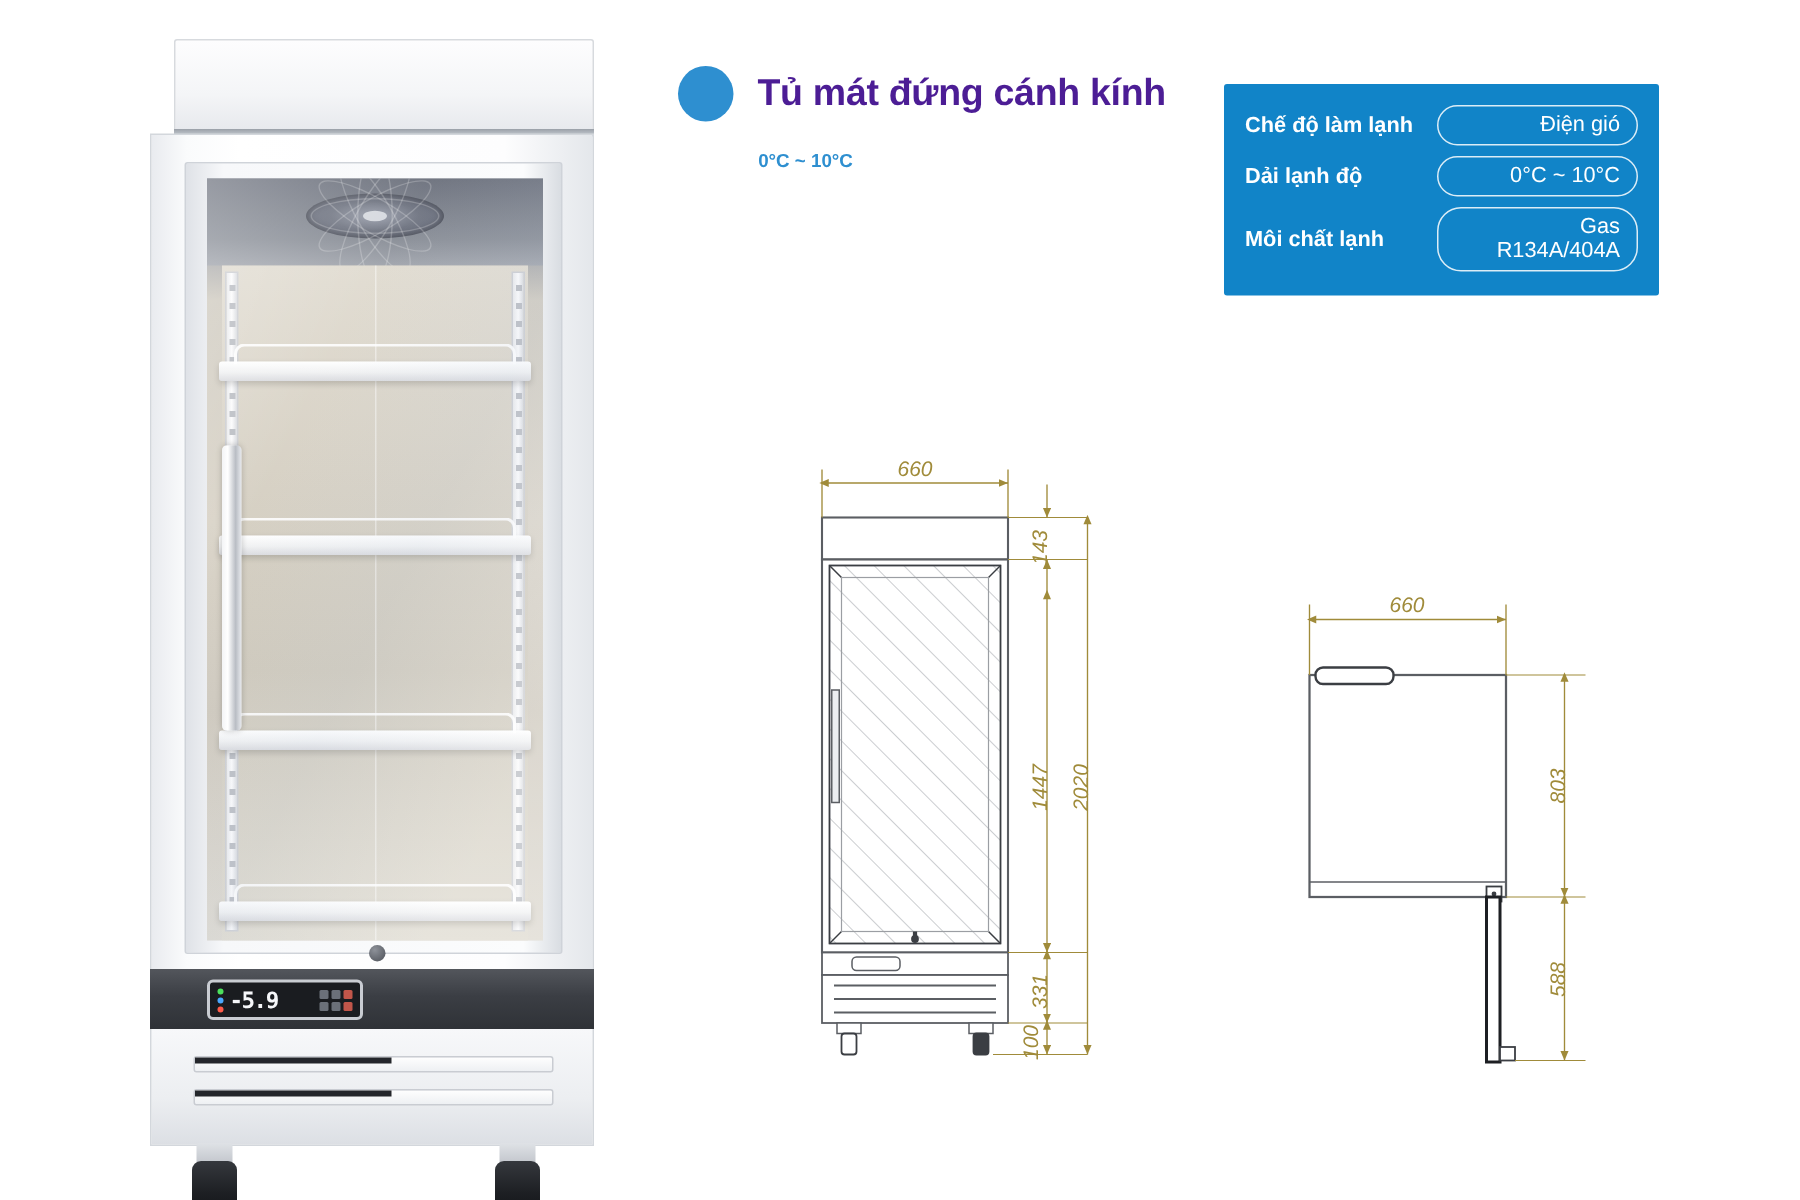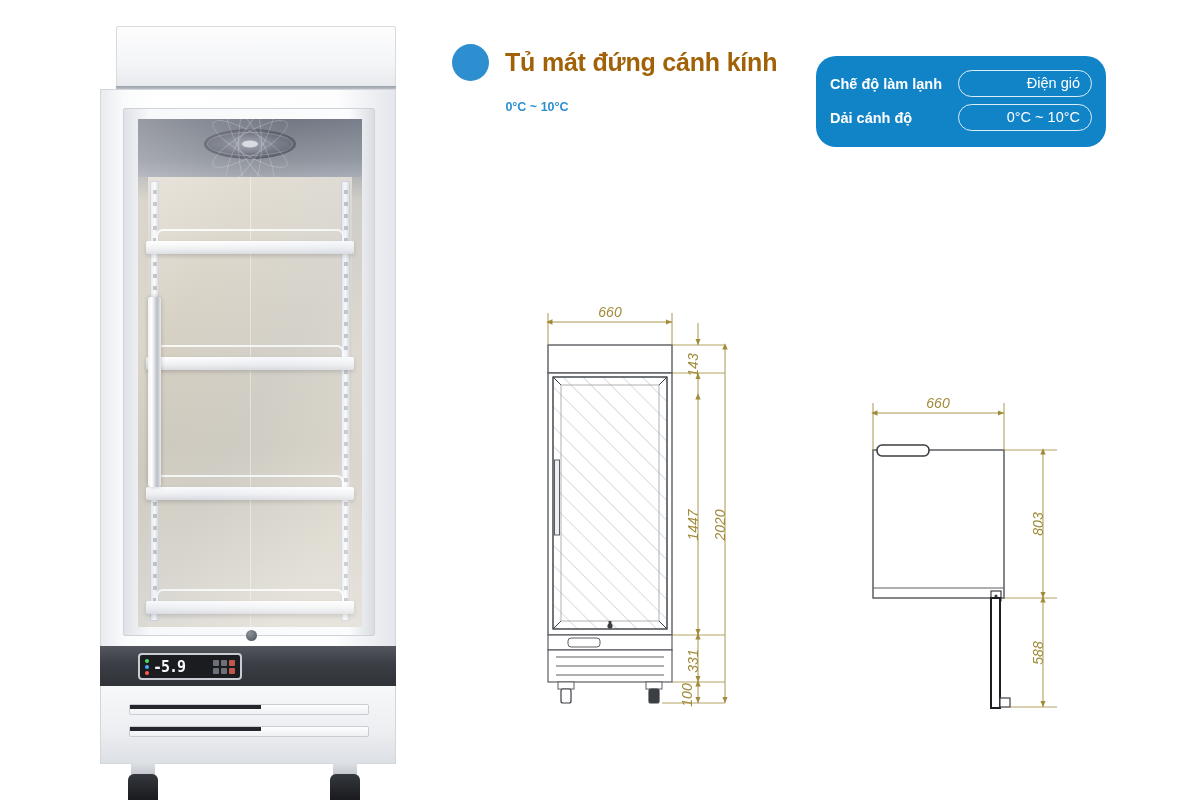--- a/index.html
+++ b/index.html
@@ -136,35 +136,35 @@
   }
   .caster .wheel{
     position:absolute; left:0; top:12px; width:30px; height:36px;
     background: linear-gradient(180deg,#35383d,#1d1f23 60%,#121417);
     border-radius:6px 6px 9px 9px;
   }
 
   
   .title-row { position:absolute; left:452px; top:44px; display:flex; align-items:center; gap:16px; }
   .bullet { width:37px; height:37px; border-radius:50%; background:#2E8FD0; }
-  .title { font-size:25px; font-weight:700; color:#a16207; letter-spacing:-.2px; white-space:nowrap; }
+  .title { font-size:25px; font-weight:700; color:#4c1d95; letter-spacing:-.2px; white-space:nowrap; }
 
   
   .badge { position:absolute; left:498px; top:100px; width:78px; }
   .badge-range { font-size:12.5px; font-weight:700; color:#2E8FD0; text-align:center; margin-bottom:5px; }
   .badge-box {
     width:78px; height:62px; border:2px solid #5fb0e0; border-radius:9px;
     display:flex; flex-direction:column; align-items:center; justify-content:center; gap:1px;
   }
   .badge-label { font-size:12.5px; font-weight:700; color:#2E8FD0; }
 
   
   .spec {
     position:absolute; left:816px; top:56px; width:290px;
-    background:#1184C8; border-radius:20px; padding:14px 14px 16px 14px;
+    background:#1184C8; border-radius:2px; padding:14px 14px 16px 14px;
   }
   .spec-row { display:flex; align-items:center; margin-bottom:7px; }
   .spec-row:last-child{ margin-bottom:0; }
   .spec-key { width:128px; font-size:14.5px; font-weight:700; color:#ffffff; }
   .spec-val {
     flex:1; border:1px solid rgba(255,255,255,.85); border-radius:16px;
     padding:4px 11px 5px 11px; text-align:right;
     font-size:14.5px; color:#ffffff;
   }
 
@@ -330,22 +330,26 @@
   <div class="badge">
     <div class="badge-range">0°C ~ 10°C</div>
   </div>
 
   <div class="spec">
     <div class="spec-row">
       <span class="spec-key">Chế độ làm lạnh</span>
       <span class="spec-val">Điện gió</span>
     </div>
     <div class="spec-row">
-      <span class="spec-key">Dải cánh độ</span>
+      <span class="spec-key">Dải lạnh độ</span>
       <span class="spec-val">0°C ~ 10°C</span>
+    </div>
+    <div class="spec-row">
+      <span class="spec-key">Môi chất lạnh</span>
+      <span class="spec-val">Gas R134A/404A</span>
     </div>
   </div>
 
   <div class="dwg" style="left:520px; top:295px;">
     <svg width="250" height="440" viewBox="0 0 250 440">
       <defs>
         <pattern id="glasshatch" width="14" height="14" patternUnits="userSpaceOnUse" patternTransform="rotate(-45)">
           <line x1="0" y1="0" x2="0" y2="14" stroke="#b9bcc1" stroke-width="1"></line>
         </pattern>
         <marker id="ar" markerWidth="9" markerHeight="9" refX="7" refY="3" orient="auto">

